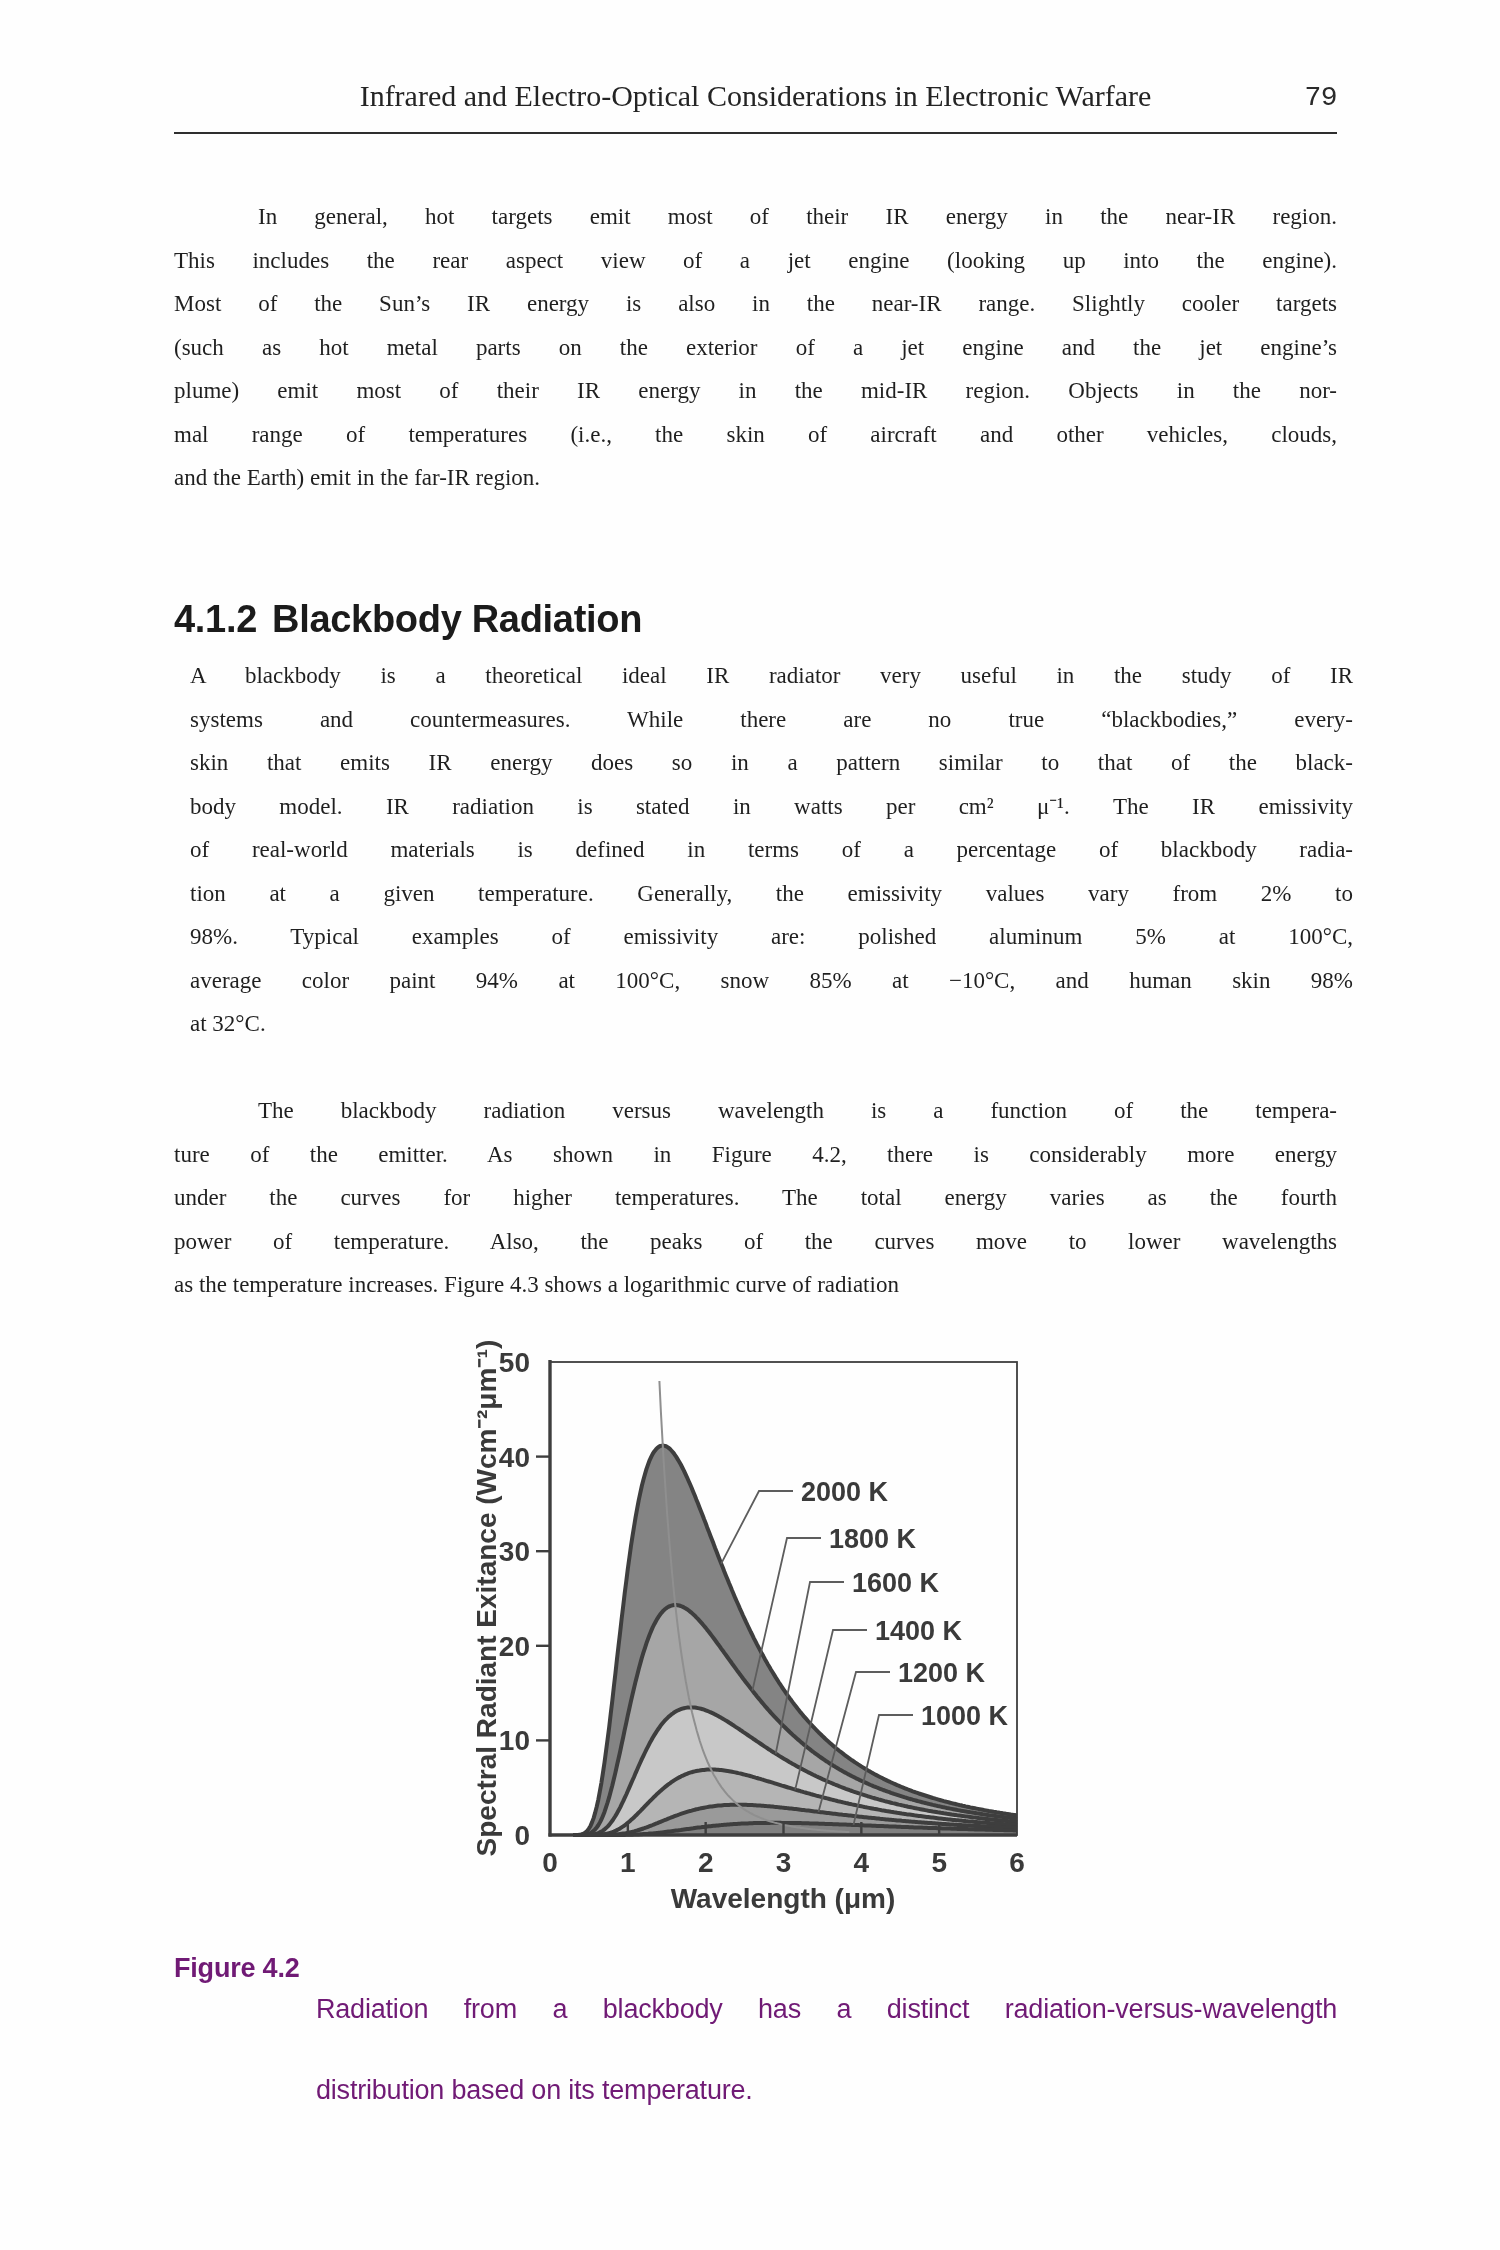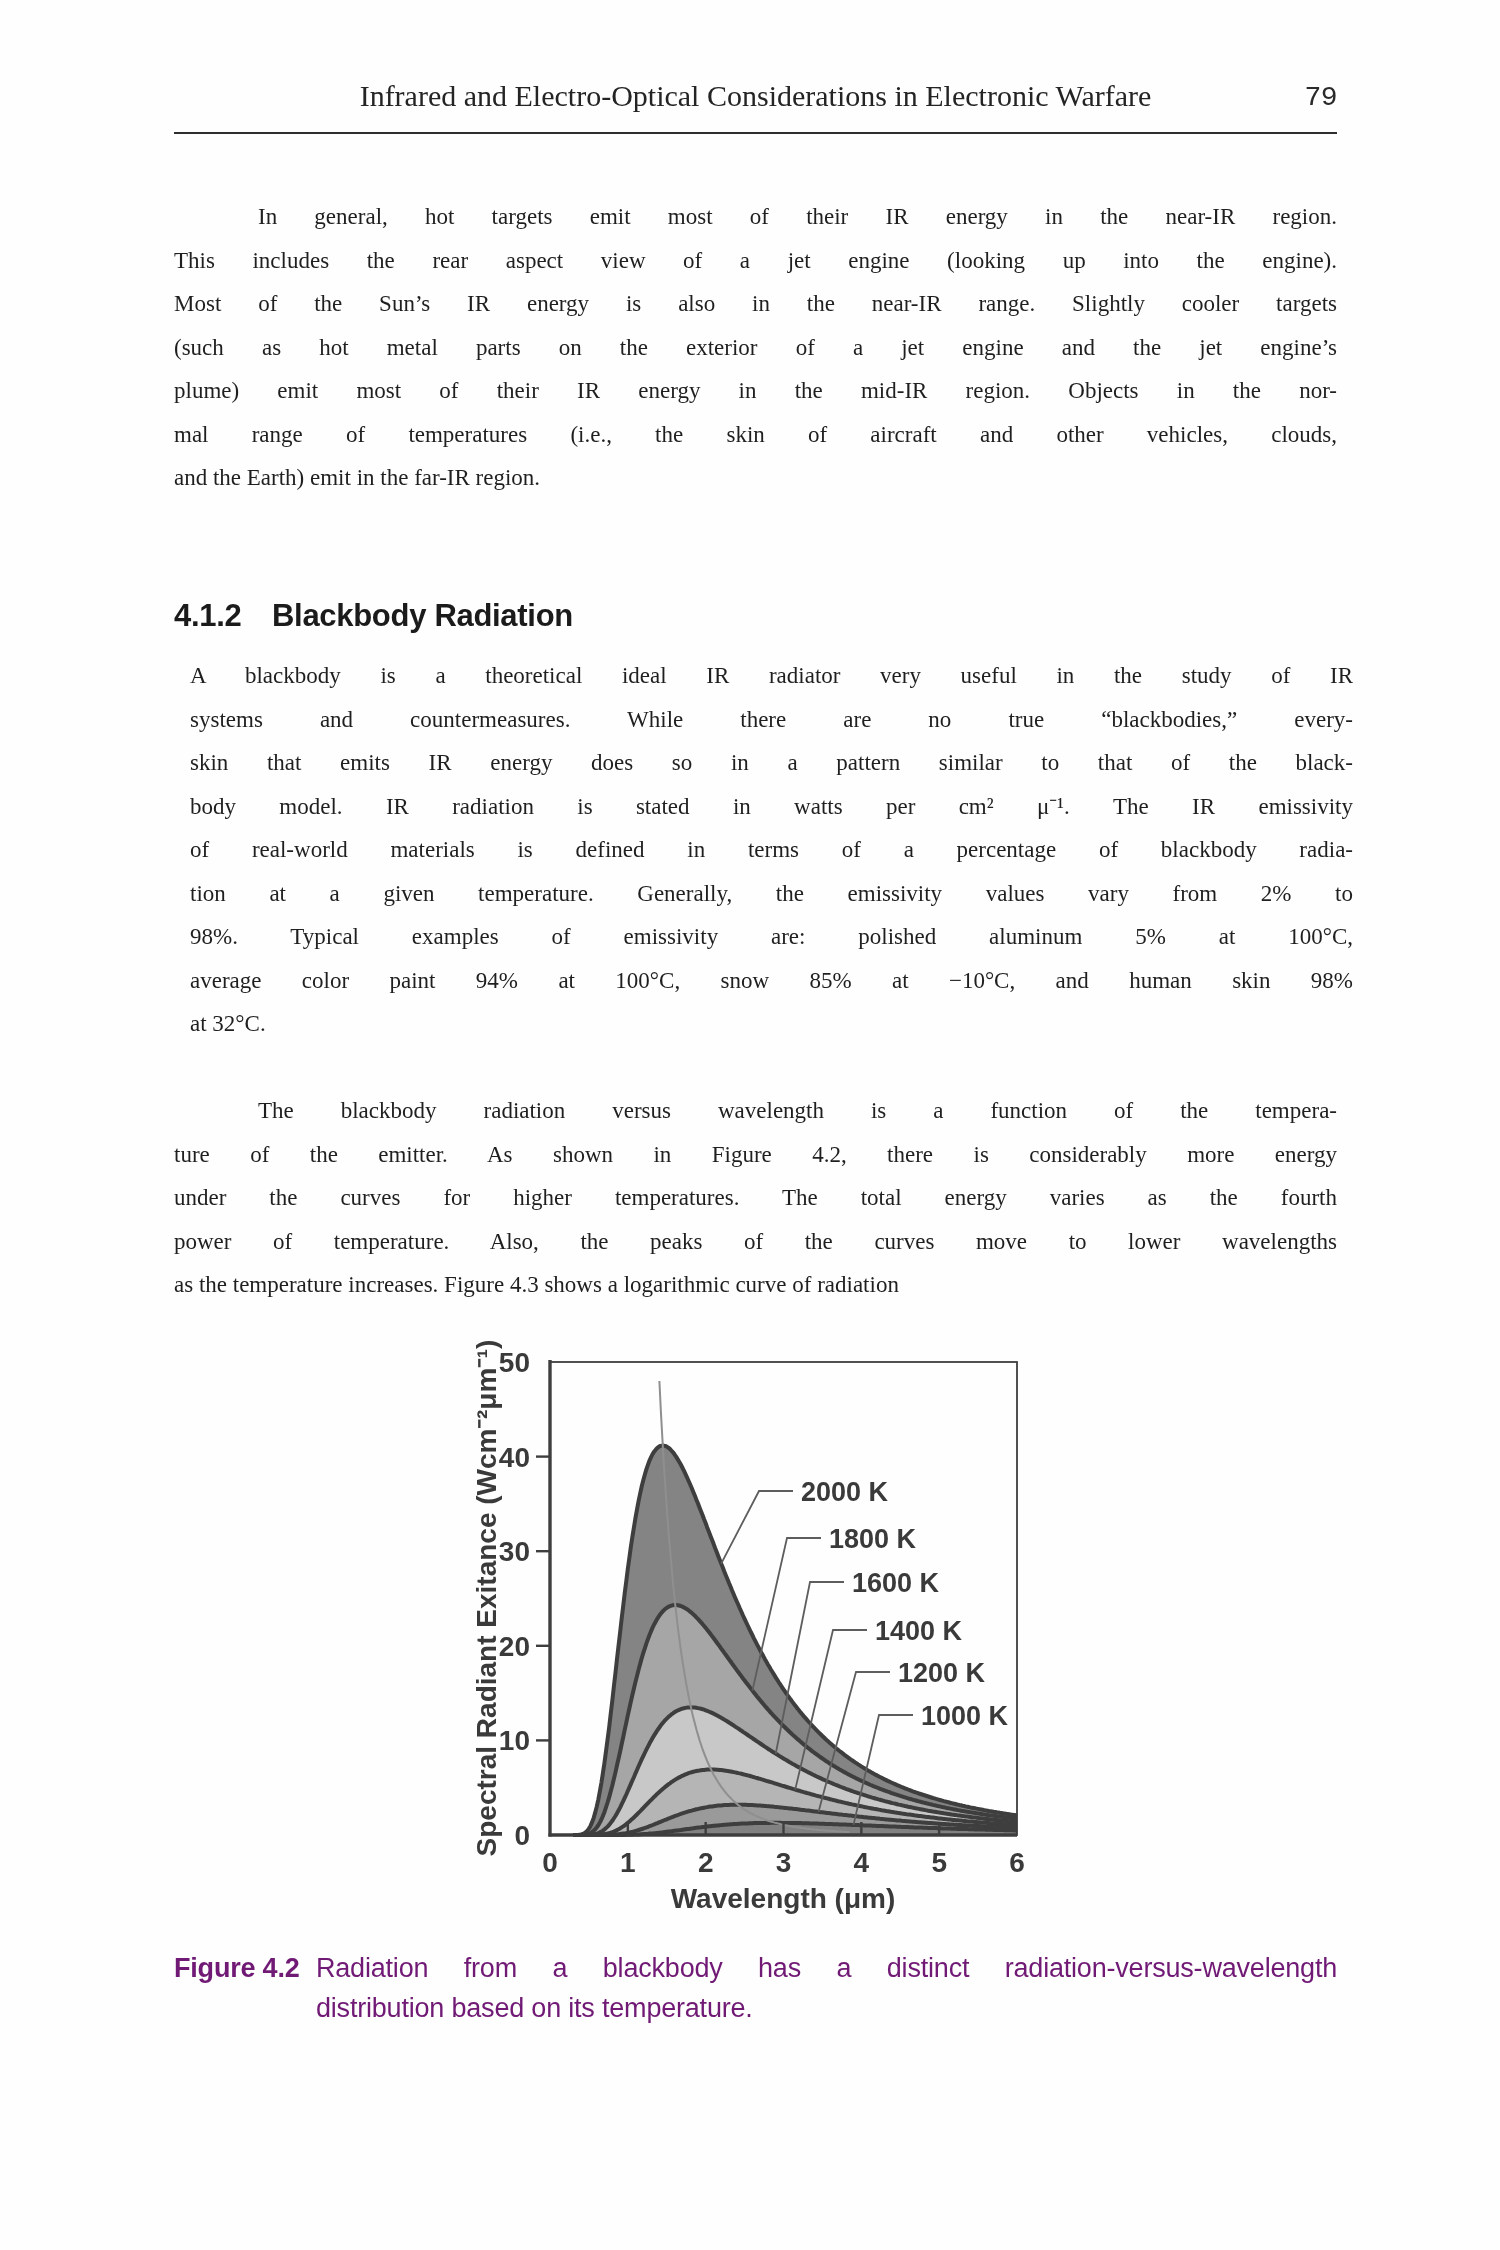--- a/index.html
+++ b/index.html
@@ -16,32 +16,32 @@
   
   .para{font-size:23px;line-height:43.5px;color:#1f1f1f;}
   .p1{top:195px;}
   .p2{top:654px;margin-left:16px;}
   .p3{top:1089px;}
   .jline{text-align:justify;text-align-last:justify;}
   .jlast{text-align-last:left;}
   .indent{padding-left:84px;}
 
   
-  .heading{top:598px;font-family:"Liberation Sans",sans-serif;font-weight:bold;font-size:31px;letter-spacing:-0.3px;color:#1b1b1b;}
+  .heading{top:598px;font-family:"Liberation Sans",sans-serif;font-weight:bold;font-size:38px;letter-spacing:-0.3px;color:#1b1b1b;}
   .heading .hnum{display:inline-block;width:98px;}
 
   
   .fig{position:absolute;left:400px;top:1340px;width:700px;height:600px;}
   svg text{font-family:"Liberation Sans",sans-serif;font-weight:bold;fill:#3a3a3a;}
 
   
   .caption{top:1948px;display:flex;font-family:"Liberation Sans",sans-serif;font-size:27px;line-height:40px;letter-spacing:-0.2px;color:#701a75;}
   .cap-label{flex:none;width:142px;font-weight:bold;}
   .cap-text{flex:1;}
-  .cap-line{text-align:justify;text-align-last:justify;}
+  .cap-line{text-align:justify;text-align-last:justify;margin-top:41px;}
   .cap-last{text-align-last:left;}
 </style>
 </head>
 <body>
 
 <div class="page">
 
   <div class="col hdr">
     <span class="rtitle">Infrared and Electro-Optical Considerations in Electronic Warfare</span>
     <span class="pnum">79</span>

